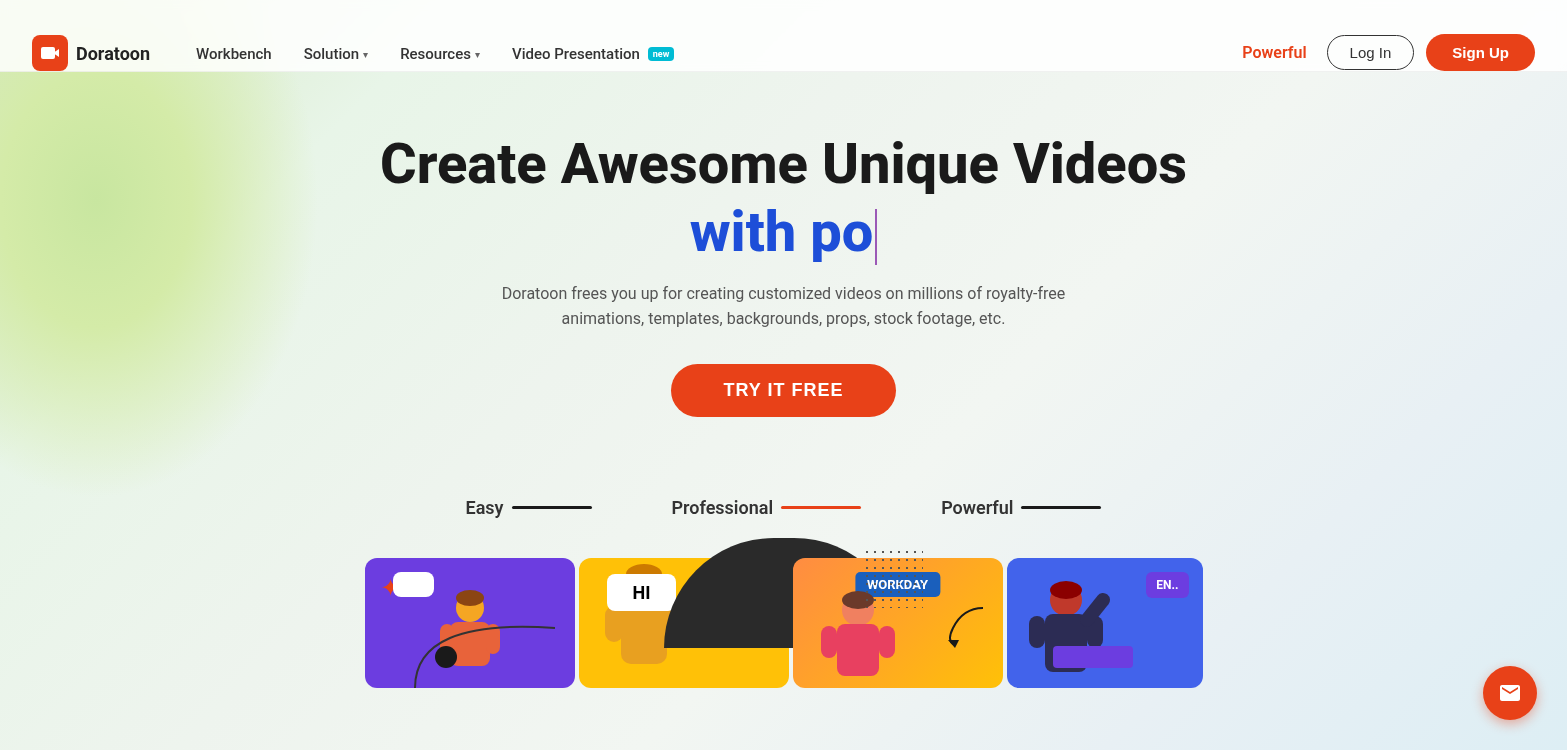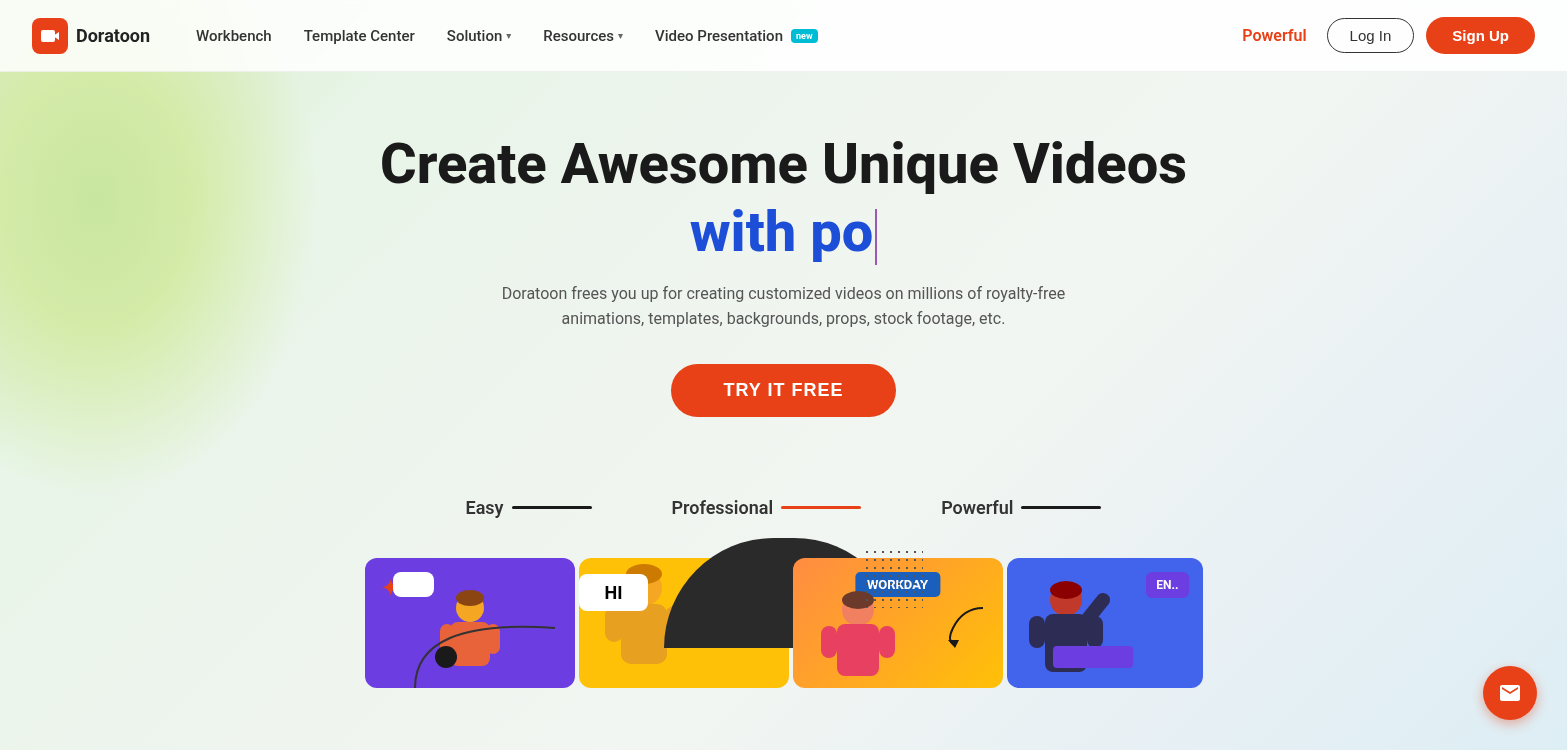--- a/index.html
+++ b/index.html
@@ -24,21 +24,21 @@
       width: 320px; height: 500px;
       background: radial-gradient(ellipse at 30% 40%, #c8e6a0 0%, #d4eba8 30%, transparent 70%);
       z-index: 0;
     }
 
     
     nav {
       position: relative;
       z-index: 10;
       display: flex;
-      align-items: center;
+      align-items: flex-end;
       padding: 0 32px;
       height: 72px;
       background: rgba(255,255,255,0.85);
       backdrop-filter: blur(4px);
       border-bottom: 1px solid rgba(0,0,0,0.05);
     }
     .nav-logo {
       display: flex;
       align-items: center;
       gap: 8px;
@@ -305,23 +305,20 @@
         <rect x="1" y="4" width="14" height="12" rx="2" fill="white"></rect>
         <polygon points="13,10 19,6 19,14" fill="white"></polygon>
       </svg>
     </div>
     <span class="logo-text">Doratoon</span>
   </a>
 
   <div class="nav-links">
     <a class="nav-item">
       <span>Workbench</span>
-    </a>
-    <a class="nav-item">
-      <span>Template Center</span>
     </a>
     <a class="nav-item">
       <span>Solution</span>
       <span class="chevron">▾</span>
     </a>
     <a class="nav-item">
       <span>Resources</span>
       <span class="chevron">▾</span>
     </a>
     <a class="nav-item">
@@ -393,21 +390,21 @@
     <div class="video-card card-yellow" style="position:relative;">
 
       <svg width="120" height="130" viewBox="0 0 120 130" style="position:absolute;bottom:0;left:10px;">
         <ellipse cx="55" cy="30" rx="18" ry="18" fill="#f5a623"></ellipse>
         <rect x="32" y="46" width="46" height="60" rx="10" fill="#e8a020"></rect>
         <rect x="16" y="48" width="18" height="36" rx="9" fill="#e8a020"></rect>
         <rect x="76" y="48" width="18" height="36" rx="9" fill="#e8a020"></rect>
         <ellipse cx="55" cy="16" rx="18" ry="10" fill="#cc7a00"></ellipse>
       </svg>
 
-      <div style="position:absolute;top:16px;left:0;background:white;border-radius:8px;padding:8px 26px;font-size:18px;font-weight:700;">
+      <div style="position:absolute;top:16px;left:28px;background:white;border-radius:8px;padding:8px 26px;font-size:18px;font-weight:700;">
         <span>HI</span>
       </div>
     </div>
 
     <div style="position:absolute;top:0;left:50%;transform:translateX(-50%);width:240px;height:110px;background:#2a2a2a;border-radius:120px 120px 0 0;z-index:0;"></div>
 
     <div class="dot-pattern" style="position:absolute;top:10px;right:280px;z-index:1;"></div>
 
     <div class="video-card" style="width:210px;height:130px;background:linear-gradient(135deg,#ff8c42,#ffc107);position:relative;border-radius:12px;overflow:hidden;">
       <div style="position:absolute;top:14px;left:50%;transform:translateX(-50%);background:#1a5fbc;color:white;padding:5px 12px;border-radius:5px;font-size:13px;font-weight:700;white-space:nowrap;">

